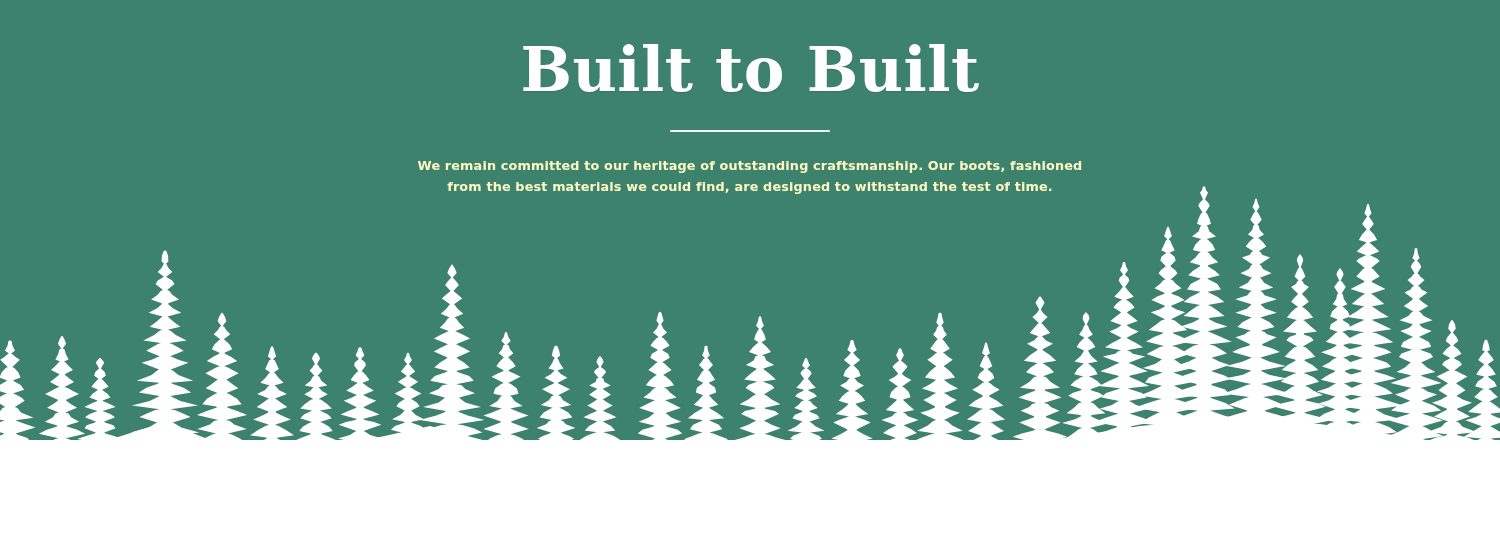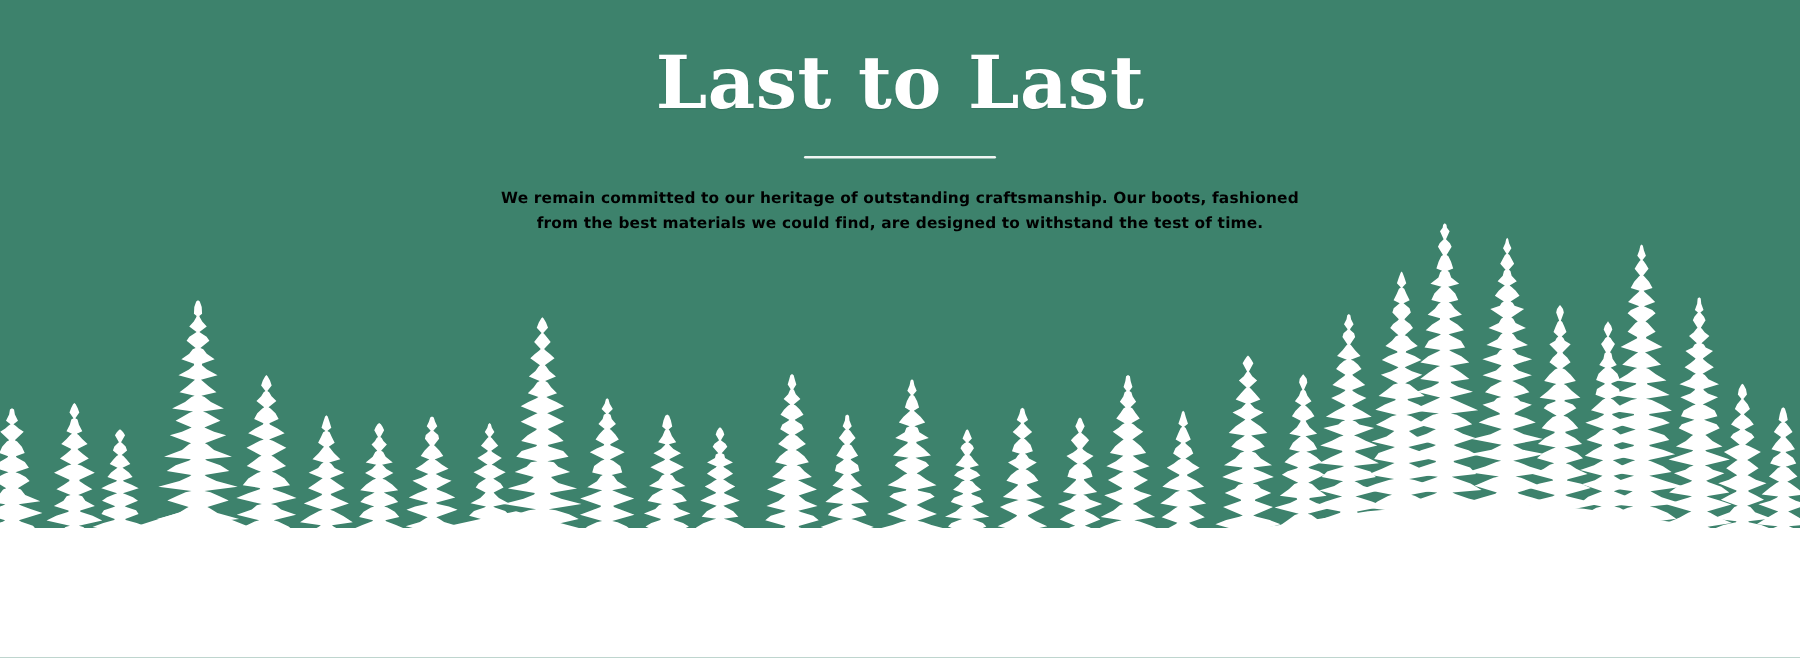--- a/index.html
+++ b/index.html
@@ -57,21 +57,21 @@
   }
 
   .hero-subtitle {
     margin: 24px auto 0 auto;
     max-width: 700px;
     font-family: "DejaVu Sans", "Liberation Sans", sans-serif;
     font-weight: 700;
     font-size: 12.8px;
     line-height: 1.62;
     letter-spacing: 0.15px;
-    color: #000000;
+    color: #fef9c3;
   }
 
   
   .forest {
     position: absolute;
     left: 0;
     bottom: 0;
     width: 1500px;
     height: 400px;
     z-index: 2;
@@ -127,21 +127,21 @@
         <polygon points="316.0,188.3 316.0,194.0 316.0,197.9 316.0,202.6 316.0,204.6 317.4,205.6 318.9,207.8 320.1,210.5 317.0,216.2 318.1,217.1 319.5,219.5 322.4,222.4 317.6,227.7 319.3,228.7 321.4,232.7 327.3,237.5 318.4,239.3 319.5,240.2 322.0,242.9 327.8,246.2 318.6,250.9 321.1,251.8 326.8,255.7 331.8,260.5 319.8,262.4 321.4,263.3 328.0,266.5 331.8,270.3 320.1,274.0 322.9,274.9 329.0,278.5 332.8,282.9 321.1,285.5 321.8,286.4 330.0,289.5 338.8,293.3 320.3,297.1 322.4,298.0 329.2,302.0 338.6,306.9 320.8,308.6 329.8,312.0 302.2,312.0 311.2,308.6 293.4,306.9 302.8,302.0 309.6,298.0 311.7,297.1 293.2,293.3 302.0,289.5 310.2,286.4 310.9,285.5 299.2,282.9 303.0,278.5 309.1,274.9 311.9,274.0 300.2,270.3 304.0,266.5 310.6,263.3 312.2,262.4 300.2,260.5 305.2,255.7 310.9,251.8 313.4,250.9 304.2,246.2 310.0,242.9 312.5,240.2 313.6,239.3 304.7,237.5 310.6,232.7 312.7,228.7 314.4,227.7 309.6,222.4 312.5,219.5 313.9,217.1 315.0,216.2 311.9,210.5 313.1,207.8 314.6,205.6 316.0,204.6 316.0,202.6 316.0,197.9 316.0,194.0" fill="#ffffff"></polygon>
         <polygon points="408.0,188.3 408.0,194.0 408.0,197.1 408.0,201.0 408.0,204.6 409.1,205.6 409.9,208.4 412.0,212.0 408.8,216.2 409.8,217.1 412.2,220.0 415.2,223.5 409.4,227.7 410.2,228.7 413.7,230.9 418.2,233.7 409.7,239.3 412.0,240.2 415.6,242.6 421.4,245.5 411.0,250.9 412.6,251.8 417.1,254.7 419.6,258.3 411.4,262.4 412.0,263.3 415.8,266.9 423.9,271.3 411.0,274.0 412.4,274.9 421.0,277.9 425.1,281.7 411.3,285.5 414.7,286.4 420.1,288.9 425.3,292.0 413.0,297.1 416.0,298.0 418.6,300.0 427.4,302.4 414.0,308.6 421.2,312.0 394.8,312.0 402.0,308.6 388.6,302.4 397.4,300.0 400.0,298.0 403.0,297.1 390.7,292.0 395.9,288.9 401.3,286.4 404.7,285.5 390.9,281.7 395.0,277.9 403.6,274.9 405.0,274.0 392.1,271.3 400.2,266.9 404.0,263.3 404.6,262.4 396.4,258.3 398.9,254.7 403.4,251.8 405.0,250.9 394.6,245.5 400.4,242.6 404.0,240.2 406.3,239.3 397.8,233.7 402.3,230.9 405.8,228.7 406.6,227.7 400.8,223.5 403.8,220.0 406.2,217.1 407.2,216.2 404.0,212.0 406.1,208.4 406.9,205.6 408.0,204.6 408.0,201.0 408.0,197.1 408.0,194.0" fill="#ffffff"></polygon>
         <polygon points="600.0,192.6 600.0,198.0 600.0,200.0 600.0,202.4 600.0,208.0 601.1,208.9 602.6,211.2 603.6,214.0 600.8,218.9 601.8,219.8 604.6,221.8 606.1,224.2 601.4,229.8 603.5,230.7 604.2,233.7 610.8,237.4 602.7,240.7 603.5,241.6 607.2,243.9 610.9,246.7 602.6,251.6 604.4,252.4 607.7,254.7 612.7,257.4 603.3,262.5 603.8,263.3 610.1,266.0 616.5,269.2 602.8,273.4 604.1,274.2 611.0,278.0 615.3,282.6 603.1,284.2 606.1,285.1 614.0,288.1 620.2,291.8 604.6,295.1 605.0,296.0 610.4,299.8 622.6,304.4 603.8,306.0 613.2,310.0 586.8,310.0 596.2,306.0 577.4,304.4 589.6,299.8 595.0,296.0 595.4,295.1 579.8,291.8 586.0,288.1 593.9,285.1 596.9,284.2 584.7,282.6 589.0,278.0 595.9,274.2 597.2,273.4 583.5,269.2 589.9,266.0 596.2,263.3 596.7,262.5 587.3,257.4 592.3,254.7 595.6,252.4 597.4,251.6 589.1,246.7 592.8,243.9 596.5,241.6 597.3,240.7 589.2,237.4 595.8,233.7 596.5,230.7 598.6,229.8 593.9,224.2 595.4,221.8 598.2,219.8 599.2,218.9 596.4,214.0 597.4,211.2 598.9,208.9 600.0,208.0 600.0,202.4 600.0,200.0 600.0,198.0" fill="#ffffff"></polygon>
         <polygon points="100.0,194.7 100.0,200.0 100.0,202.3 100.0,205.2 100.0,209.8 101.3,210.7 102.8,212.5 104.2,214.8 100.9,220.5 101.9,221.3 104.7,224.1 105.9,227.4 101.4,231.1 102.8,232.0 105.5,235.0 108.6,238.7 102.1,241.8 103.3,242.7 107.4,245.7 110.5,249.5 102.5,252.5 103.2,253.3 109.8,255.9 115.6,258.9 102.4,263.1 105.2,264.0 110.8,266.3 115.0,269.2 103.9,273.8 105.8,274.7 113.4,277.2 115.5,280.3 104.4,284.5 104.8,285.3 113.9,287.9 123.0,291.1 103.6,295.1 107.8,296.0 113.3,298.5 121.0,301.6 105.8,305.8 113.2,310.0 86.8,310.0 94.2,305.8 79.0,301.6 86.7,298.5 92.2,296.0 96.4,295.1 77.0,291.1 86.1,287.9 95.2,285.3 95.6,284.5 84.5,280.3 86.6,277.2 94.2,274.7 96.1,273.8 85.0,269.2 89.2,266.3 94.8,264.0 97.6,263.1 84.4,258.9 90.2,255.9 96.8,253.3 97.5,252.5 89.5,249.5 92.6,245.7 96.7,242.7 97.9,241.8 91.4,238.7 94.5,235.0 97.2,232.0 98.6,231.1 94.1,227.4 95.3,224.1 98.1,221.3 99.1,220.5 95.8,214.8 97.2,212.5 98.7,210.7 100.0,209.8 100.0,205.2 100.0,202.3 100.0,200.0" fill="#ffffff"></polygon>
         <polygon points="806.0,194.7 806.0,200.0 806.0,201.8 806.0,204.1 806.0,209.8 807.1,210.7 808.3,213.7 809.9,217.4 806.9,220.5 808.4,221.3 810.5,223.2 811.6,225.5 807.8,231.1 809.1,232.0 811.7,235.5 815.8,239.7 808.3,241.8 808.6,242.7 813.9,245.2 817.0,248.3 807.9,252.5 810.4,253.3 813.1,256.4 817.8,260.1 809.3,263.1 810.2,264.0 817.0,266.8 819.7,270.3 809.2,273.8 811.4,274.7 815.5,278.3 824.5,282.7 810.1,284.5 812.6,285.3 819.1,287.8 822.0,290.7 811.0,295.1 812.6,296.0 819.8,298.4 825.3,301.4 811.0,305.8 818.6,310.0 793.4,310.0 801.0,305.8 786.7,301.4 792.2,298.4 799.4,296.0 801.0,295.1 790.0,290.7 792.9,287.8 799.4,285.3 801.9,284.5 787.5,282.7 796.5,278.3 800.6,274.7 802.8,273.8 792.3,270.3 795.0,266.8 801.8,264.0 802.7,263.1 794.2,260.1 798.9,256.4 801.6,253.3 804.1,252.5 795.0,248.3 798.1,245.2 803.4,242.7 803.7,241.8 796.2,239.7 800.3,235.5 802.9,232.0 804.2,231.1 800.4,225.5 801.5,223.2 803.6,221.3 805.1,220.5 802.1,217.4 803.7,213.7 804.9,210.7 806.0,209.8 806.0,204.1 806.0,201.8 806.0,200.0" fill="#ffffff"></polygon>
         <path d="M 0 400 L 0 302 L 0 310 L 90 298 L 165 274 L 250 308 L 330 300 L 430 278 L 520 302 L 620 306 L 700 298 L 790 310 L 880 304 L 960 308 L 1050 292 L 1140 278 L 1230 270 L 1320 276 L 1400 288 L 1460 302 L 1500 308 L 1500 400 Z" fill="#ffffff"></path>
       </g>
   </svg>
 
   <div class="hero-content">
-    <h1 class="hero-title">Last to Last</h1>
+    <h1 class="hero-title">Built to Built</h1>
 
     <div class="hero-divider-wrap">
       <div class="hero-divider"></div>
     </div>
 
     <p class="hero-subtitle">
       <span>We remain committed to our heritage of outstanding craftsmanship. Our boots, fashioned from the best materials we could find, are designed to withstand the test of time.</span>
     </p>
   </div>
 </div>

